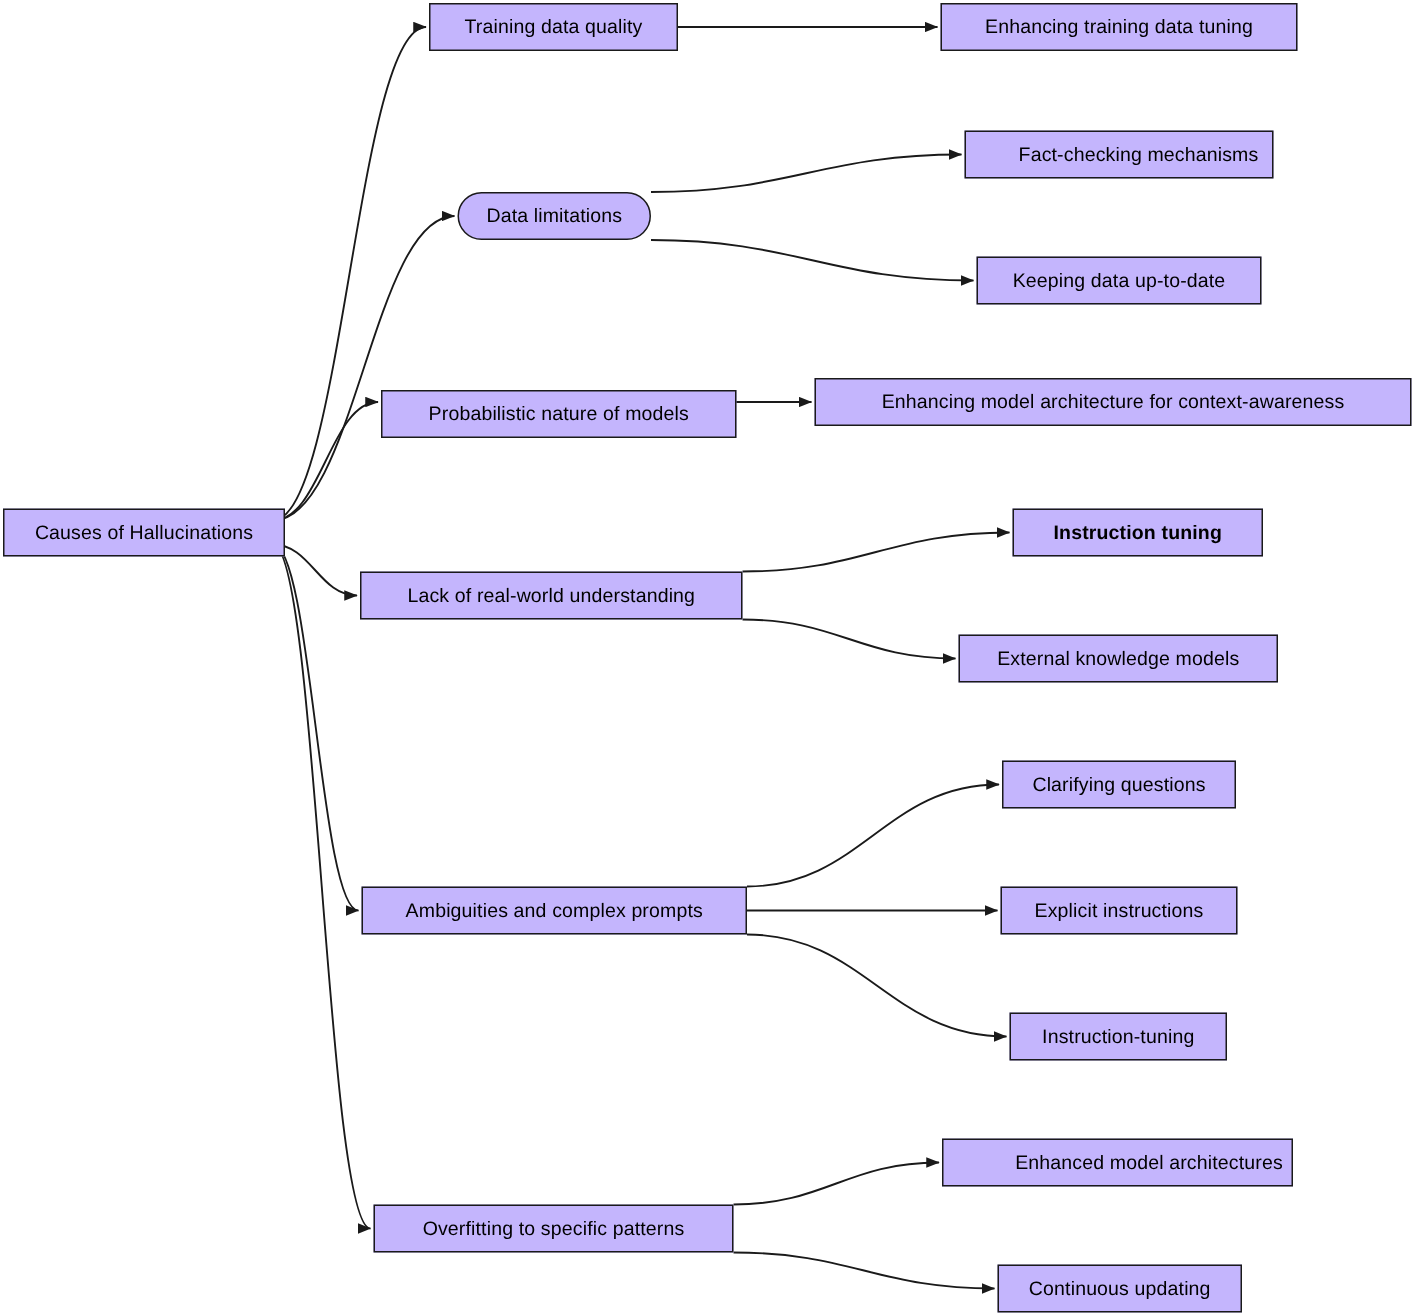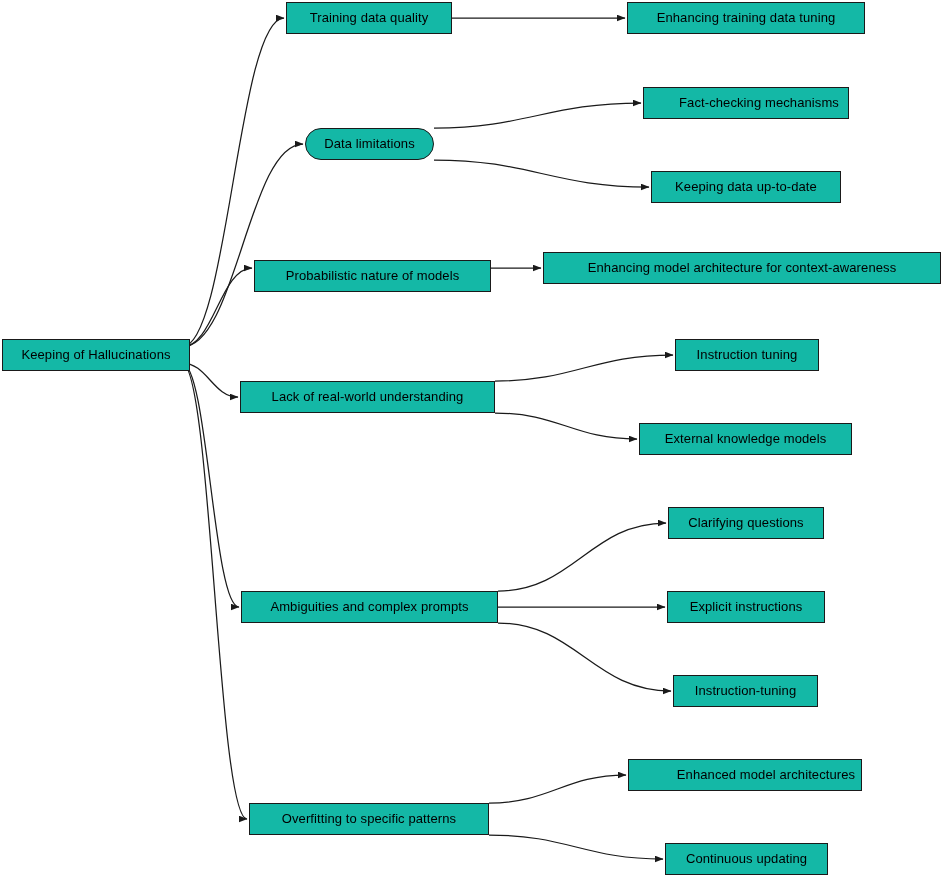--- a/index.html
+++ b/index.html
@@ -25,21 +25,21 @@
     position: absolute;
     left: 0;
     top: 0;
     width: 944px;
     height: 876px;
     pointer-events: none;
   }
   .node {
     position: absolute;
     box-sizing: border-box;
-    background: #14b8a6;
+    background: #c4b5fd;
     border: 1.6px solid #1a1a1a;
     display: flex;
     align-items: center;
     justify-content: center;
     text-align: center;
     color: #000000;
     font-size: 13px;
     line-height: 1.1;
     letter-spacing: 0.1px;
     white-space: nowrap;
@@ -74,21 +74,21 @@
         <path d="M498,591 C573.6,591 590.4,523 666,523"></path>
         <path d="M498,607 C573.15,607 589.85,607 665,607"></path>
         <path d="M498,623 C575.85,623 593.15,691 671,691"></path>
         <path d="M182,363 C211.25,363 217.75,819 247,819"></path>
         <path d="M489,803 C550.65,803 564.35,775 626,775"></path>
         <path d="M489,835 C567.3,835 584.7,859 663,859"></path>
       </g>
   </svg>
   <div id="nodes">
       <div class="node" style="left: 2px; top: 339px; width: 188px; height: 32px;">
-        <span class="node-label">Keeping of Hallucinations</span>
+        <span class="node-label">Causes of Hallucinations</span>
       </div>
       <div class="node" style="left: 286px; top: 2px; width: 166px; height: 32px;">
         <span class="node-label">Training data quality</span>
       </div>
       <div class="node" style="left: 627px; top: 2px; width: 238px; height: 32px;">
         <span class="node-label">Enhancing training data tuning</span>
       </div>
       <div class="node" style="left: 305px; top: 128px; width: 129px; height: 32px; border-radius: 16px;">
         <span class="node-label">Data limitations</span>
       </div>
@@ -100,21 +100,21 @@
       </div>
       <div class="node" style="left: 254px; top: 260px; width: 237px; height: 32px; align-items: center;">
         <span class="node-label">Probabilistic nature of models</span>
       </div>
       <div class="node" style="left: 543px; top: 252px; width: 398px; height: 32px;">
         <span class="node-label">Enhancing model architecture for context-awareness</span>
       </div>
       <div class="node" style="left: 240px; top: 381px; width: 255px; height: 32px;">
         <span class="node-label">Lack of real-world understanding</span>
       </div>
-      <div class="node" style="left: 675px; top: 339px; width: 144px; height: 32px;">
+      <div class="node" style="left: 675px; top: 339px; width: 167px; height: 32px; font-weight: bold;">
         <span class="node-label">Instruction tuning</span>
       </div>
       <div class="node" style="left: 639px; top: 423px; width: 213px; height: 32px;">
         <span class="node-label">External knowledge models</span>
       </div>
       <div class="node" style="left: 241px; top: 591px; width: 257px; height: 32px;">
         <span class="node-label">Ambiguities and complex prompts</span>
       </div>
       <div class="node" style="left: 668px; top: 507px; width: 156px; height: 32px;">
         <span class="node-label">Clarifying questions</span>

